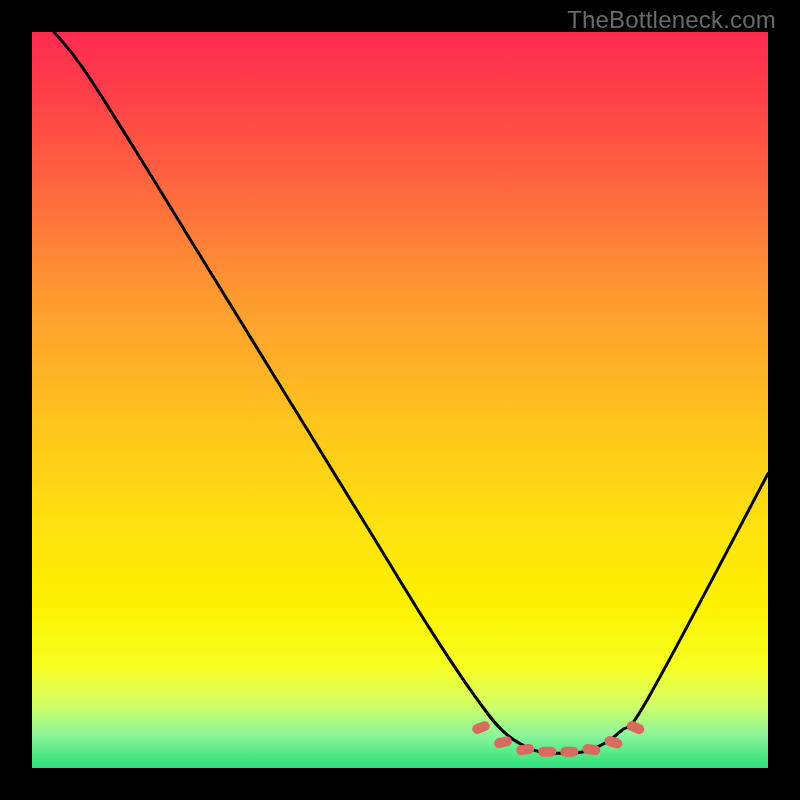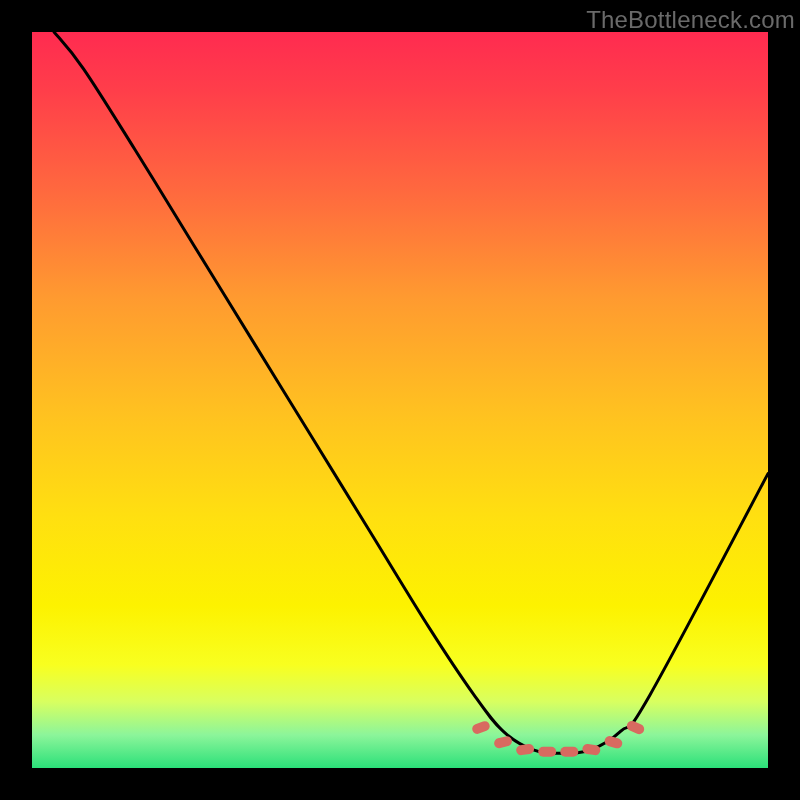--- a/index.html
+++ b/index.html
@@ -41,21 +41,21 @@
       #fdf200 78%,
       #f8ff20 86%,
       #d8ff60 91%,
       #8cf59a 95.5%,
       #2be079 100%
     );
   }
   .watermark {
     position: absolute;
     top: 6px;
-    right: 5px;
+    right: 24px;
     color: #6a6a6a;
     font-size: 24px;
     font-weight: 500;
     letter-spacing: 0.2px;
     user-select: none;
   }
   svg.curve {
     position: absolute;
     left: 0; top: 0;
     width: 736px;

